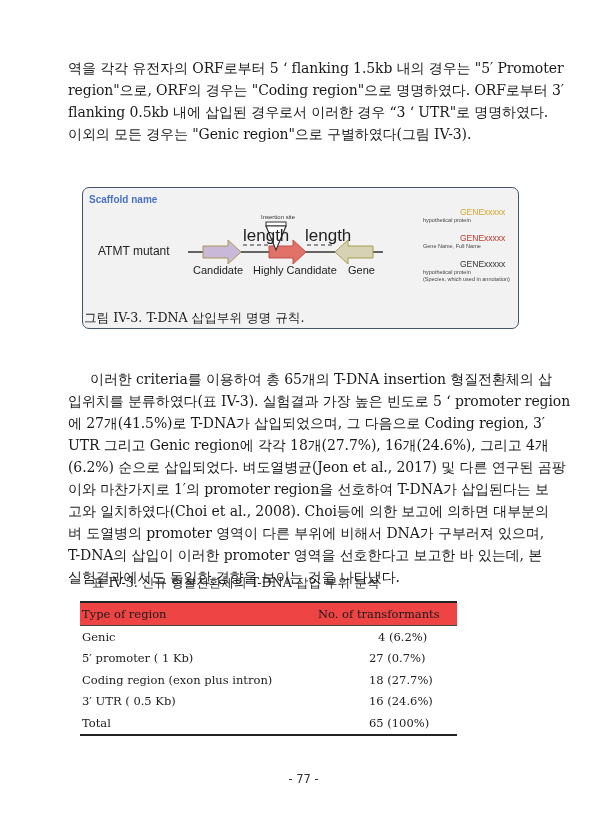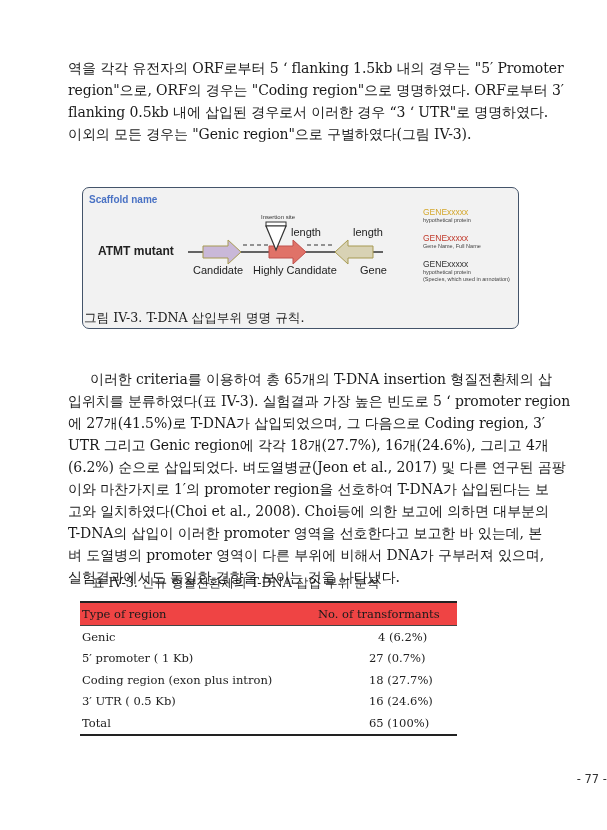--- a/index.html
+++ b/index.html
@@ -19,46 +19,46 @@
     .indent { padding-left: 22px; }
 
     
     .figure {
       position: absolute; left: 82px; top: 187px; width: 437px; height: 142px;
       border: 1.5px solid #44546a; border-radius: 7px; background: #f2f2f2;
       box-sizing: border-box;
       font-family: "Liberation Sans", "DejaVu Sans", sans-serif;
     }
     .fig-title { position: absolute; left: 6px; top: 6px; font-size: 10px; font-weight: bold; color: #4a72c4; }
-    .fig-mutant { position: absolute; left: 15px; top: 56px; font-size: 12px; color: #222; font-weight: bold; }
+    .fig-mutant { position: absolute; left: 15px; top: 56px; font-size: 12px; color: #222; }
     .fig-label { position: absolute; font-size: 11px; color: #222; }
     .fig-ins { position: absolute; left: 178px; top: 26px; font-size: 6px; color: #333; }
-    .fig-len { position: absolute; font-size: 11px; color: #222; margin-left: 48px; }
+    .fig-len { position: absolute; font-size: 17px; color: #222; }
     .legend { position: absolute; left: 340px; font-size: 7.5px; line-height: 9px; }
-    .legend .g { font-size: 8.5px; }
+    .legend .g { font-size: 8.5px; margin-left: 37px; }
     .legend .d { font-size: 5.5px; color: #444; line-height: 7px; }
     .figure svg { position: absolute; left: 0; top: 0; }
 
     .caption {
       position: absolute; left: 84px; top: 310px; font-size: 12.6px;
     }
     .table-title { position: absolute; left: 92px; top: 575px; font-size: 12.6px; text-align: center; }
 
     table.data {
       position: absolute; left: 80px; top: 601px; width: 377px; border-collapse: collapse;
       font-size: 11.5px; font-family: "DejaVu Serif", "Liberation Serif", serif;
     }
     table.data thead tr { background: #ef4444; }
     table.data thead th {
       font-weight: normal; text-align: left; height: 22px; padding: 0 2px;
       border-top: 2px solid #222; border-bottom: 1px solid #444;
     }
     table.data td { height: 21.5px; padding: 0 2px; color: #222; }
     table.data tbody tr:last-child td { border-bottom: 2px solid #222; }
-    .page-num { position: absolute; left: 0; width: 607px; top: 772px; text-align: right; font-size: 11.5px; font-family: "DejaVu Sans", sans-serif; color: #333; }
+    .page-num { position: absolute; left: 0; width: 607px; top: 772px; text-align: center; font-size: 11.5px; font-family: "DejaVu Sans", sans-serif; color: #333; }
   </style>
 </head>
 <body>
 
 <div class="para" id="para1">
   <p>역을 각각 유전자의 ORF로부터 5 ‘ flanking 1.5kb 내의 경우는 "5′ Promoter</p>
   <p>region"으로, ORF의 경우는 "Coding region"으로 명명하였다. ORF로부터 3′</p>
   <p>flanking 0.5kb 내에 삽입된 경우로서 이러한 경우  “3 ‘ UTR"로 명명하였다.</p>
   <p class="last">이외의 모든 경우는 "Genic region"으로 구별하였다(그림 IV-3).</p>
 </div>
@@ -80,21 +80,21 @@
     <rect x="183" y="34" width="20" height="4" fill="#fff" stroke="#333" stroke-width="1"></rect>
     <polygon points="183,38 203,38 193,62" fill="#fff" stroke="#333" stroke-width="1.2"></polygon>
   </svg>
   <div class="fig-title">Scaffold name</div>
   <div class="fig-ins">Insertion site</div>
   <div class="fig-len" style="left:160px; top:38px;">length</div>
   <div class="fig-len" style="left:222px; top:38px;">length</div>
   <div class="fig-mutant">ATMT mutant</div>
   <div class="fig-label" style="left:110px; top:76px;">Candidate</div>
   <div class="fig-label" style="left:170px; top:76px;">Highly Candidate</div>
-  <div class="fig-label" style="left:277px; top:76px;">Gene</div>
+  <div class="fig-label" style="left:265px; top:76px;">Gene</div>
 
   <div class="legend" style="top:20px;">
     <div class="g" style="color:#d4a72c;">GENExxxxx</div>
     <div class="d">hypothetical protein</div>
   </div>
   <div class="legend" style="top:46px;">
     <div class="g" style="color:#c0392b;">GENExxxxx</div>
     <div class="d">Gene Name, Full Name</div>
   </div>
   <div class="legend" style="top:72px;">
@@ -107,22 +107,22 @@
 <div class="caption">그림 IV-3. T-DNA 삽입부위 명명 규칙.</div>
 
 <div class="para" id="para2">
   <p class="indent">이러한 criteria를 이용하여 총 65개의 T-DNA insertion 형질전환체의 삽</p>
   <p>입위치를 분류하였다(표 IV-3). 실험결과 가장 높은 빈도로 5 ‘ promoter region</p>
   <p>에 27개(41.5%)로 T-DNA가 삽입되었으며, 그 다음으로 Coding region, 3′</p>
   <p>UTR 그리고 Genic region에 각각 18개(27.7%), 16개(24.6%), 그리고 4개</p>
   <p>(6.2%) 순으로 삽입되었다. 벼도열병균(Jeon et al., 2017) 및 다른 연구된 곰팡</p>
   <p>이와 마찬가지로 1′의 promoter region을 선호하여 T-DNA가 삽입된다는 보</p>
   <p>고와 일치하였다(Choi et al., 2008). Choi등에 의한 보고에 의하면 대부분의</p>
+  <p>벼 도열병의 promoter 영역이 다른 부위에 비해서 DNA가 구부러져 있으며,</p>
   <p>T-DNA의 삽입이 이러한 promoter 영역을 선호한다고 보고한 바 있는데, 본</p>
-  <p>벼 도열병의 promoter 영역이 다른 부위에 비해서 DNA가 구부러져 있으며,</p>
   <p class="last">실험결과에서도 동일한 경향을 보이는 것을 나타냈다.</p>
 </div>
 
 <div class="table-title">표 IV-3. 신규 형질전환체의 T-DNA 삽입 부위 분석</div>
 
 <table class="data">
   <thead>
     <tr>
       <th style="width:232px;">Type of region</th>
       <th>No. of transformants</th>

